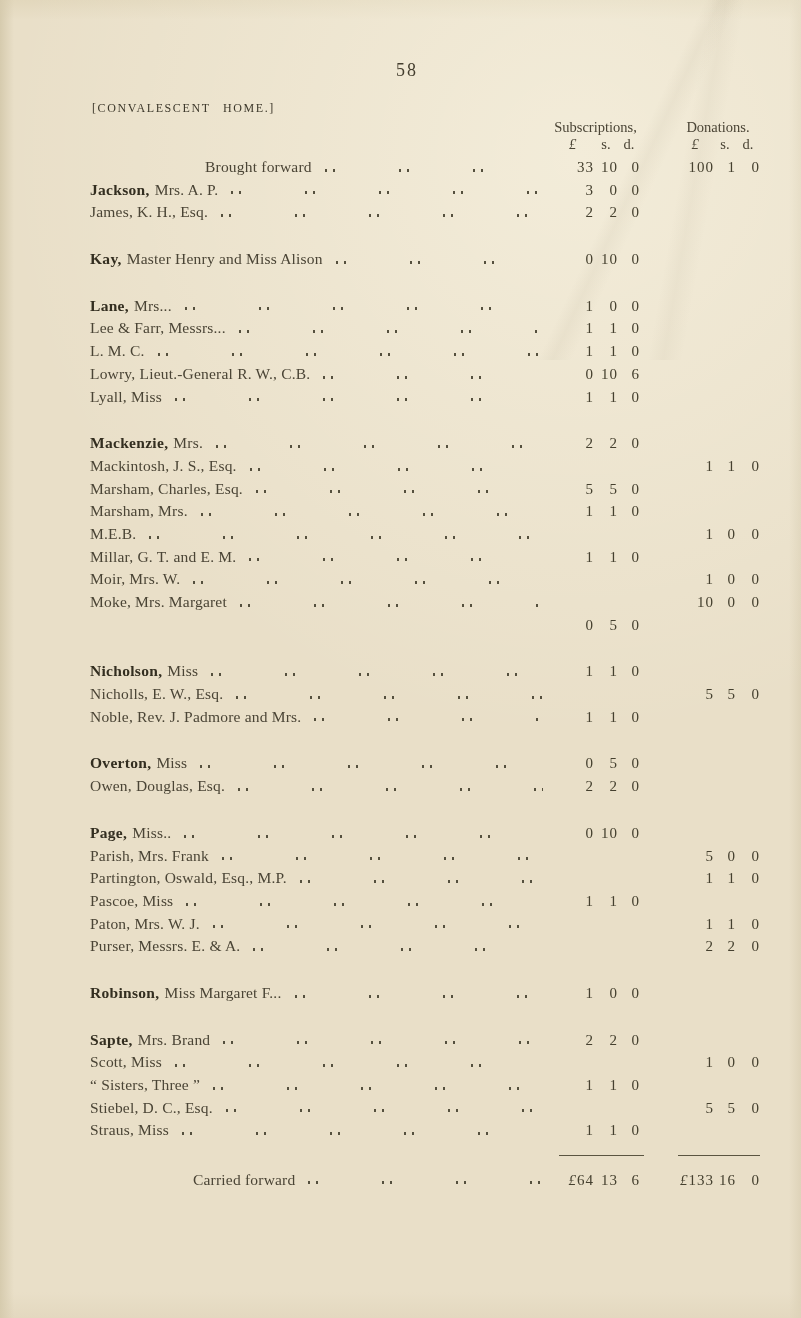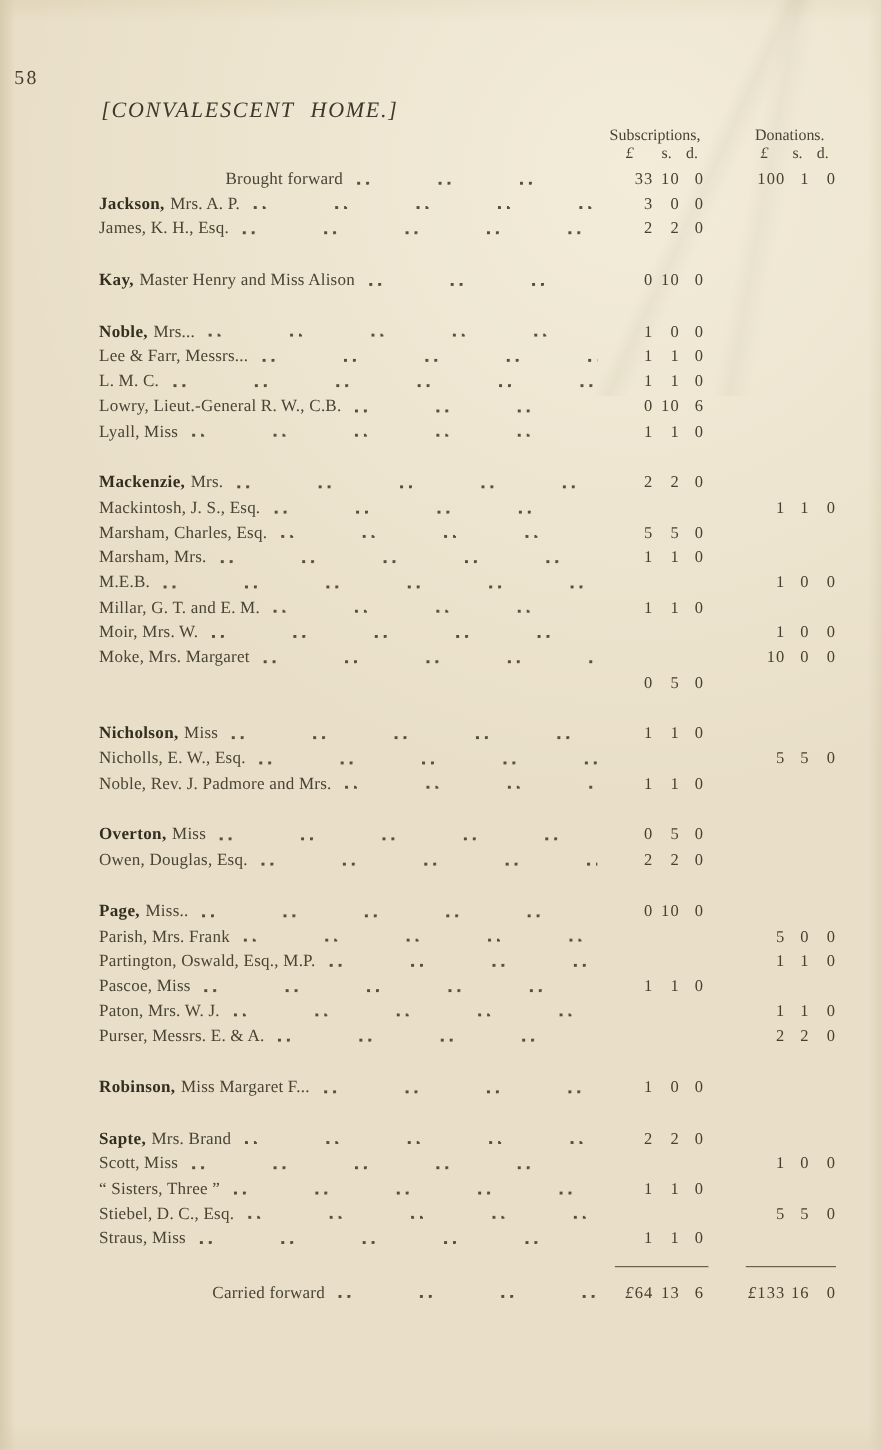--- a/index.html
+++ b/index.html
@@ -21,32 +21,32 @@
       #e9dfc8;
   }
   .crease{
     position:absolute;top:0;right:0;width:320px;height:360px;
     background:
       linear-gradient(115deg, rgba(0,0,0,0) 46%, rgba(120,108,80,0.06) 49%, rgba(0,0,0,0) 53%),
       linear-gradient(100deg, rgba(0,0,0,0) 60%, rgba(120,108,80,0.05) 64%, rgba(0,0,0,0) 69%);
   }
   .page-number{
     padding-top:60px;
+    text-align:center;
     font-size:18px;
     letter-spacing:2px;
     color:#433d2e;
     margin-left:13px;
   }
   .section-heading{
-    margin:8px 0 0 92px;
-    font-size:20px;
+    margin:20px 0 0 92px;
+    font-size:12px;
     letter-spacing:1.6px;
     word-spacing:8px;
     color:#3d382b;
-    font-style:italic;
   }
   
   .grid-row{
     display:grid;
     grid-template-columns: 1fr 43px 24px 22px 36px 38px 22px 24px;
     padding-left:90px;
     padding-right:41px;
     align-items:baseline;
   }
   .hdr-labels{margin-top:3px;font-size:14.5px;color:#4a4435;line-height:17px;}
@@ -166,21 +166,21 @@
           <div class="amt a-ss">10</div>
           <div class="amt a-sd">0</div>
           <div class="amt a-dl"></div>
           <div class="amt a-ds"></div>
           <div class="amt a-dd"></div>
         </div>
       </div>
       <div class="group">
         <div class="grid-row row">
           <div class="name-cell">
-            <div class="name-bold">Noble,</div>
+            <div class="name-bold">Lane,</div>
             <div class="name-rest">Mrs...</div>
             <div class="leader"></div>
           </div>
           <div class="amt a-sl">1</div>
           <div class="amt a-ss">0</div>
           <div class="amt a-sd">0</div>
           <div class="amt a-dl"></div>
           <div class="amt a-ds"></div>
           <div class="amt a-dd"></div>
         </div>

